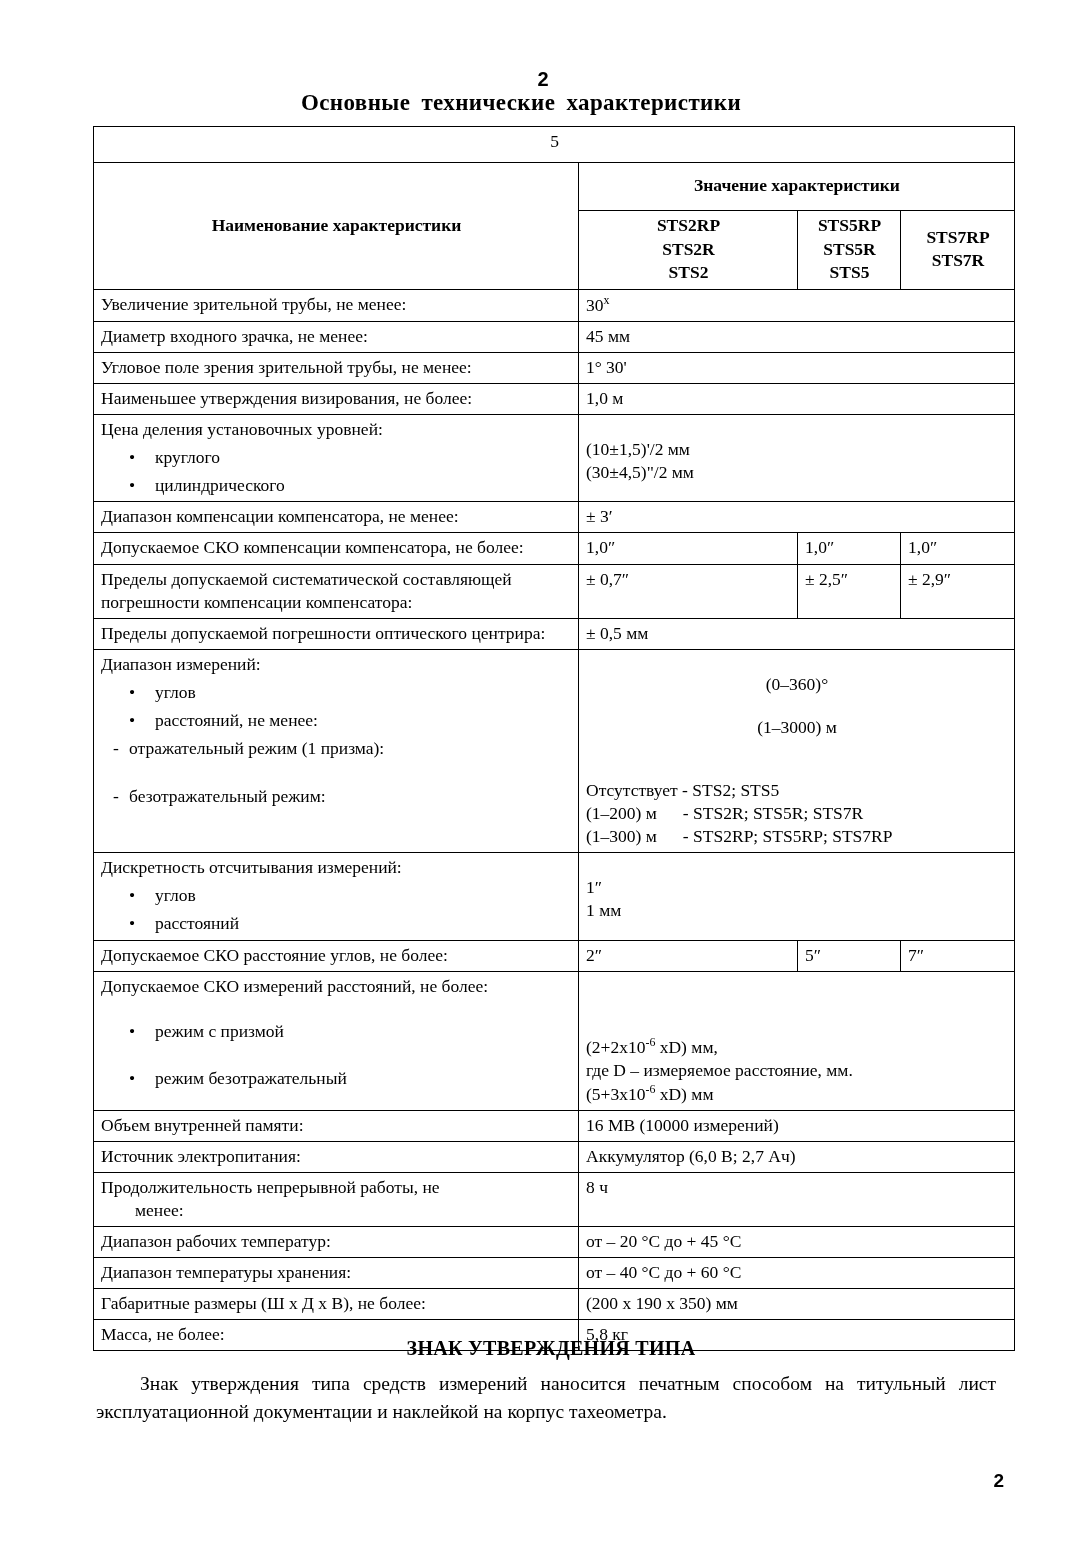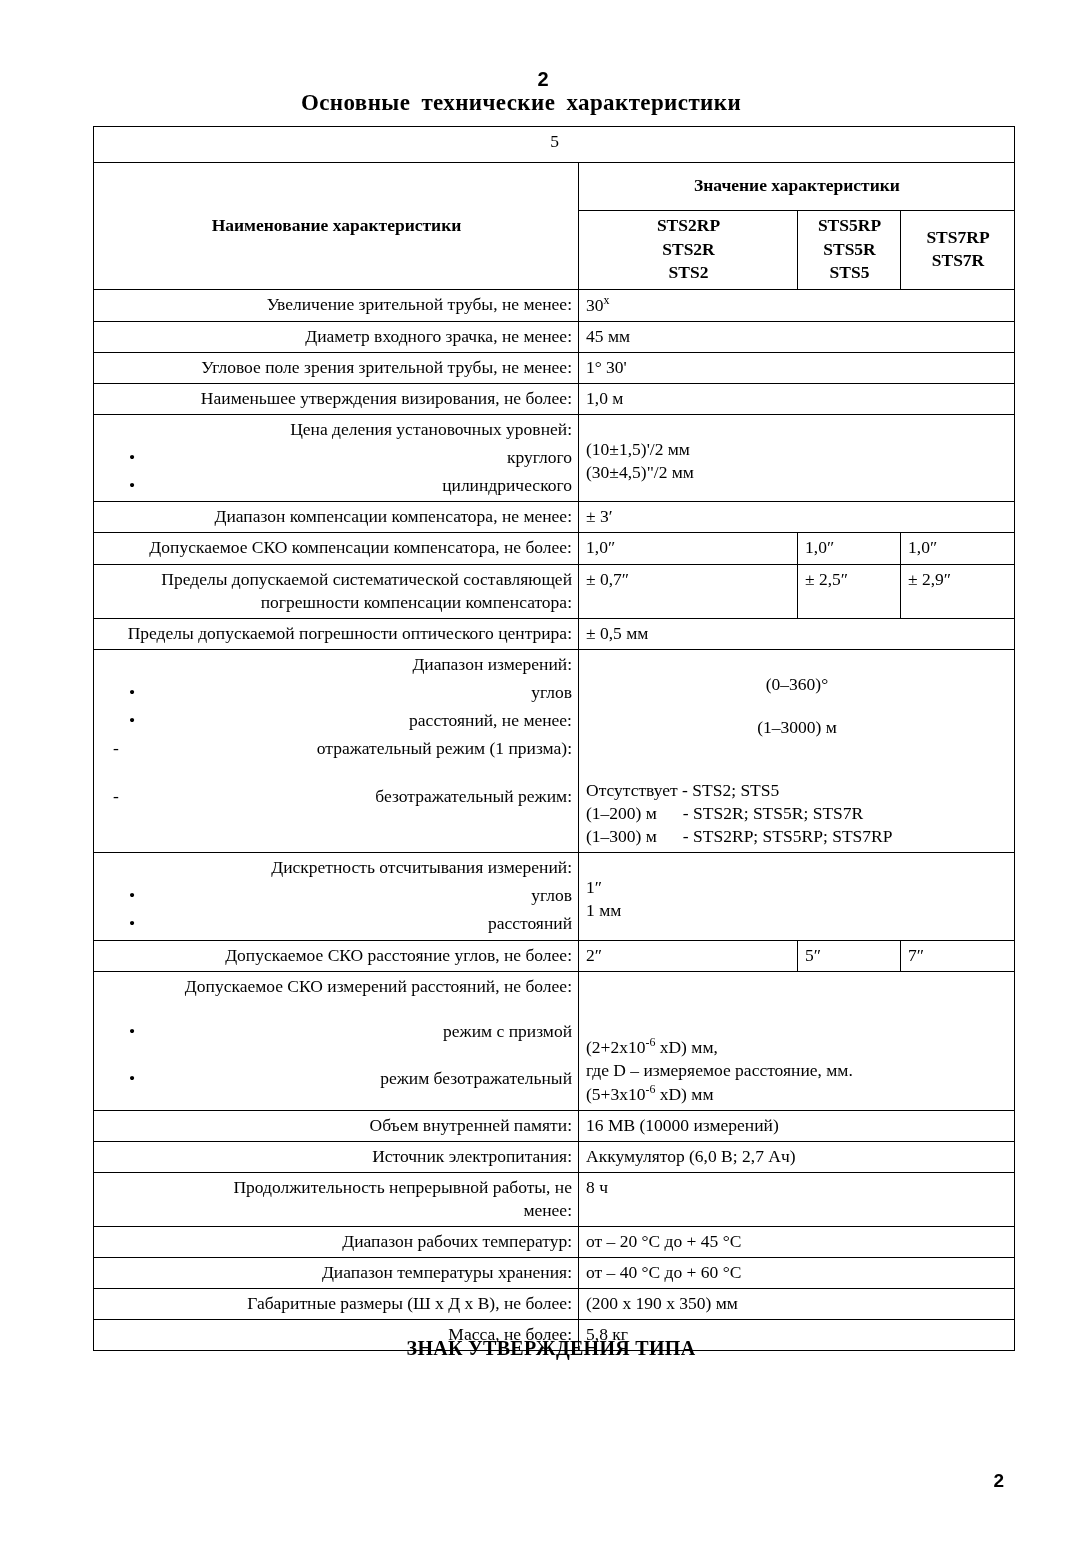--- a/index.html
+++ b/index.html
@@ -75,21 +75,21 @@
     height: 40px;
     font-size: 19px;
   }
   .hdr-models {
     font-size: 19px;
     line-height: 1.35;
     padding-top: 4px;
     padding-bottom: 5px;
   }
   .label-cell {
-    text-align: right;
+    text-align: left;
     font-family: Liberation Serif, serif;
   }
   .val-c {
     vertical-align: top;
   }
   .val-l {
     text-align: left;
     vertical-align: top;
     padding-left: 12px;
   }
@@ -365,15 +365,16 @@
 
       <tr>
         <td class="label-cell">Масса, не более:</td>
         <td class="val-c" colspan="3">5,8 кг</td>
       </tr>
 
     </tbody>
   </table>
 
   <div class="section-title">ЗНАК УТВЕРЖДЕНИЯ ТИПА</div>
+  <div class="body-para">Знак утверждения типа средств измерений наносится печатным способом на титульный лист эксплуатационной  документации и наклейкой на корпус тахеометра.</div>
   <div class="page-num-bottom">2</div>
 
 </div>
 
 </body></html>

